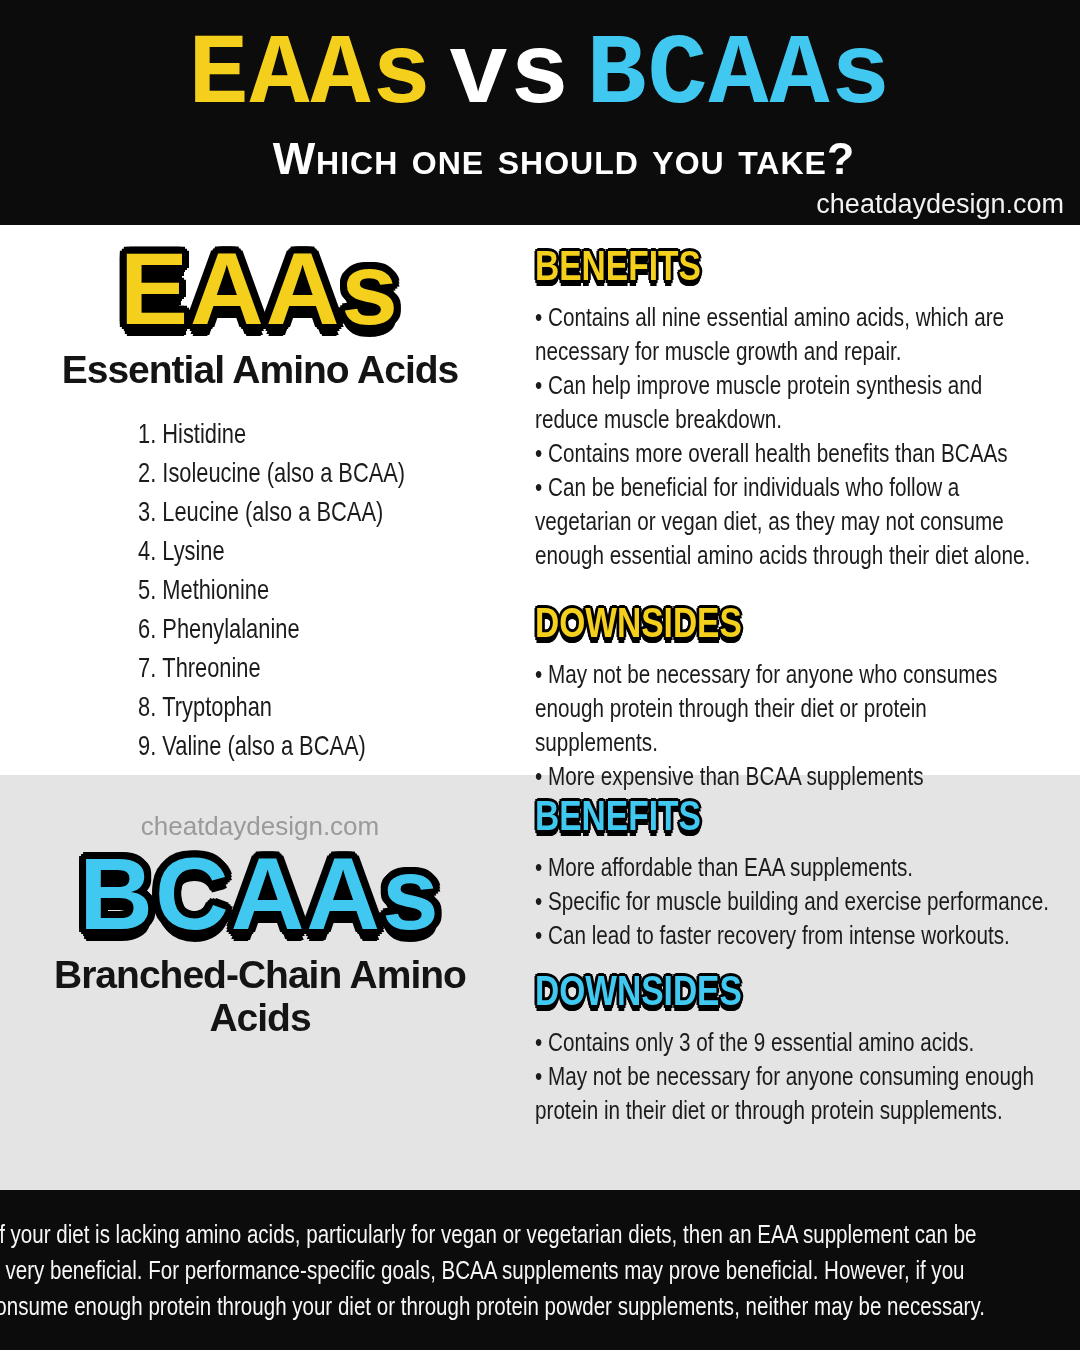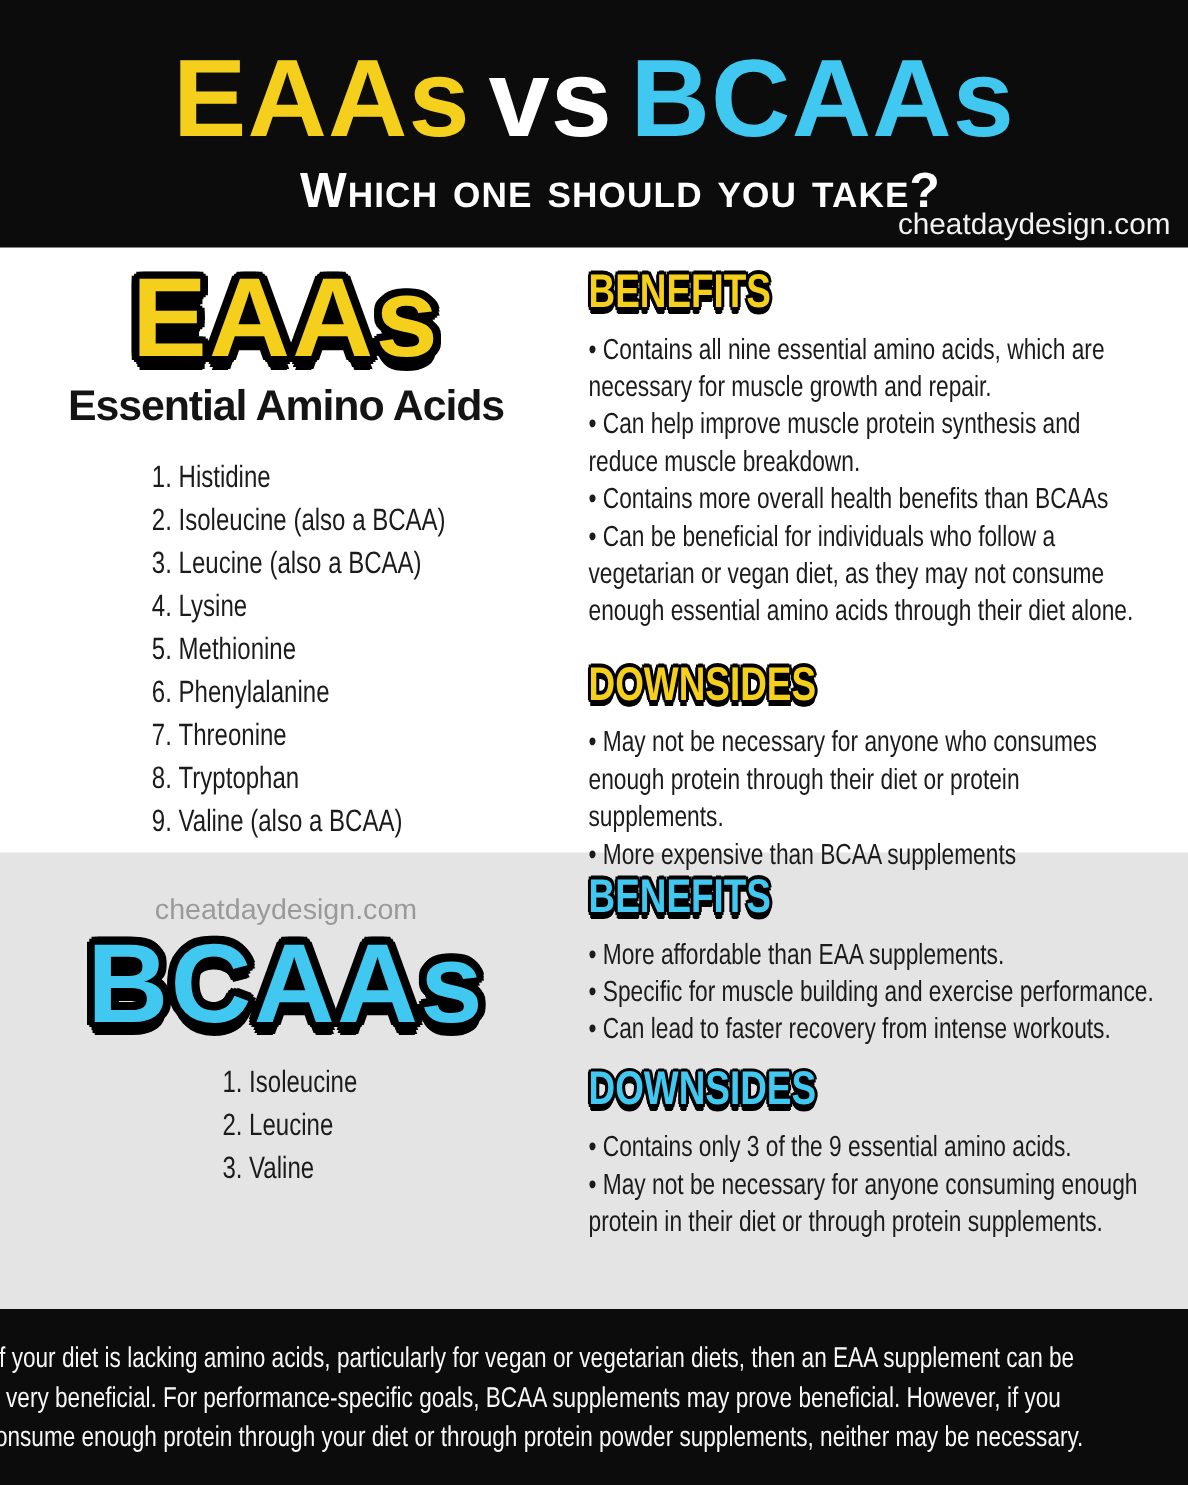--- a/index.html
+++ b/index.html
@@ -13,27 +13,28 @@
   }
 
   
   .top-header {
     position: relative;
     height: 225px;
     background: #0c0c0c;
     color: #fff;
   }
   .main-title {
-    padding-top: 40px;
+    padding-top: 26px;
     text-align: center;
     font-size: 100px;
     font-weight: 800;
     line-height: 1.0;
     letter-spacing: 1px;
     white-space: nowrap;
+    font-family: Liberation Mono, monospace;
   }
   .t-yellow { color: var(--yellow, #f4cf1b); }
   .t-white  { color: #ffffff; margin: 0 16px; }
   .t-cyan   { color: var(--cyan, #41c8f0); }
   .subtitle {
     margin-top: 10px;
     text-align: center;
     font-variant: small-caps;
     text-transform: lowercase;
     font-size: 45px;
@@ -202,25 +203,21 @@
             <li>More expensive than BCAA supplements</li>
           </ul>
       </div>
     </div>
   </section>
 
   <section class="panel gray">
     <div class="col-left">
       <div class="gray-watermark">cheatdaydesign.com</div>
       <div class="big-acronym ring-lg acro-cyan">BCAAs</div>
-      <div class="bcaa-list-wrap">
-        <ol class="amino-list bcaa-ol cx-c">
-          
-        <li>Isoleucine</li><li>Leucine</li><li>Valine</li></ol>
-      </div>
+      <div class="full-name">Branched-Chain Amino Acids</div>
     </div>
     <div class="col-right">
       <div class="cx">
         <h2 class="section-head ring-md head-cyan">BENEFITS</h2>
         <ul class="bullets">
 
         <li>More affordable than EAA supplements.</li>
             <li>Specific for muscle building and exercise performance.</li>
             <li>Can lead to faster recovery from intense workouts.</li>
           </ul>

